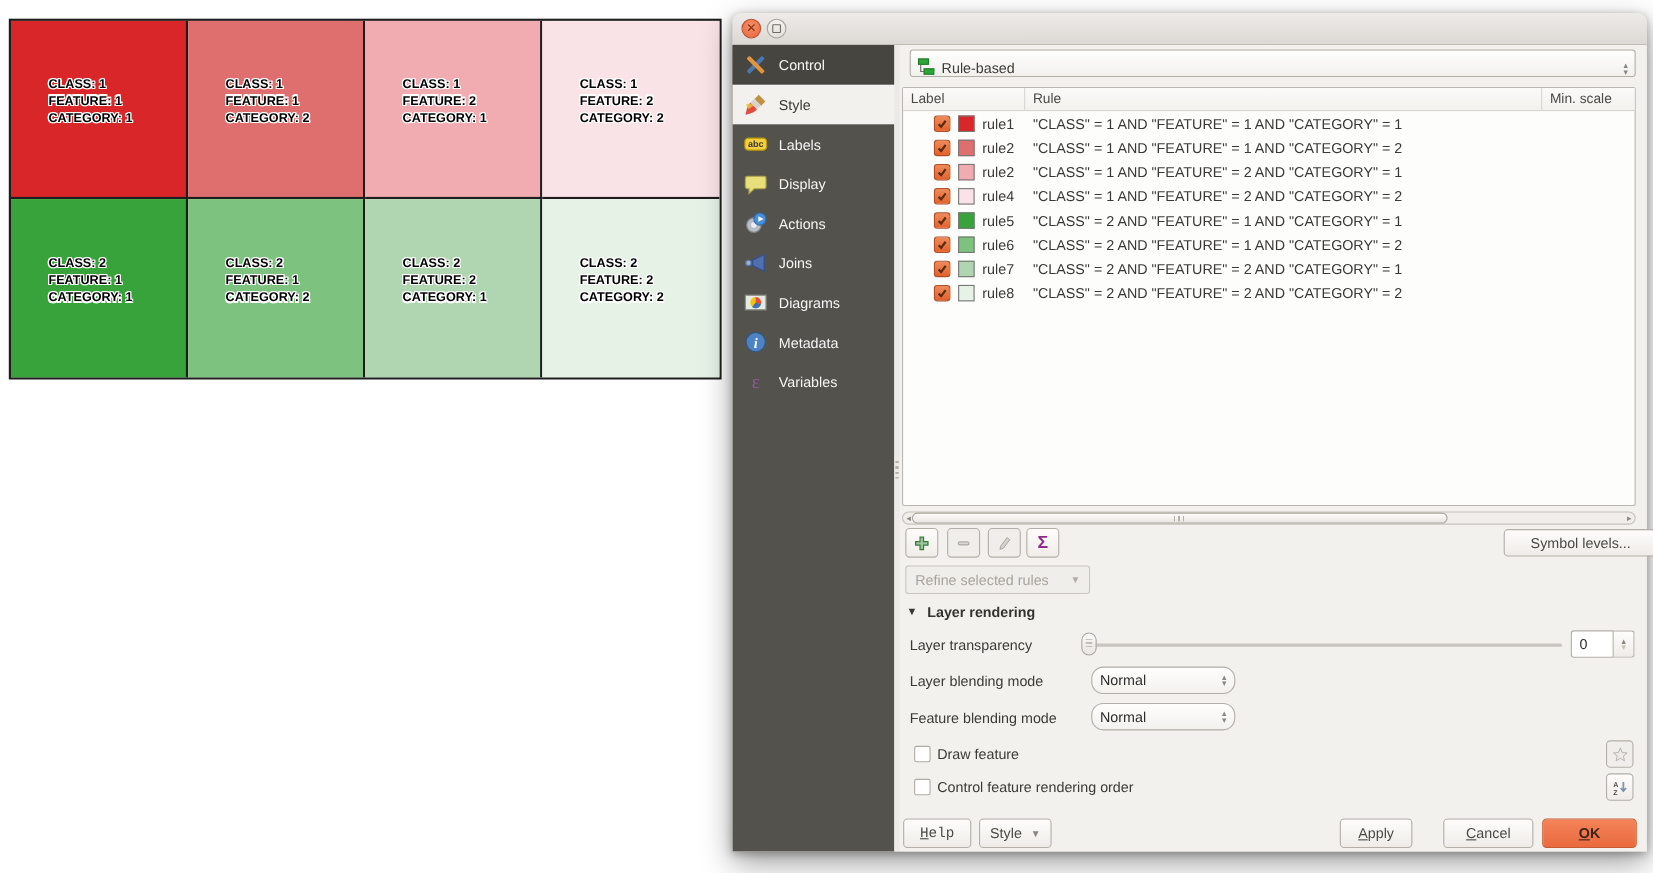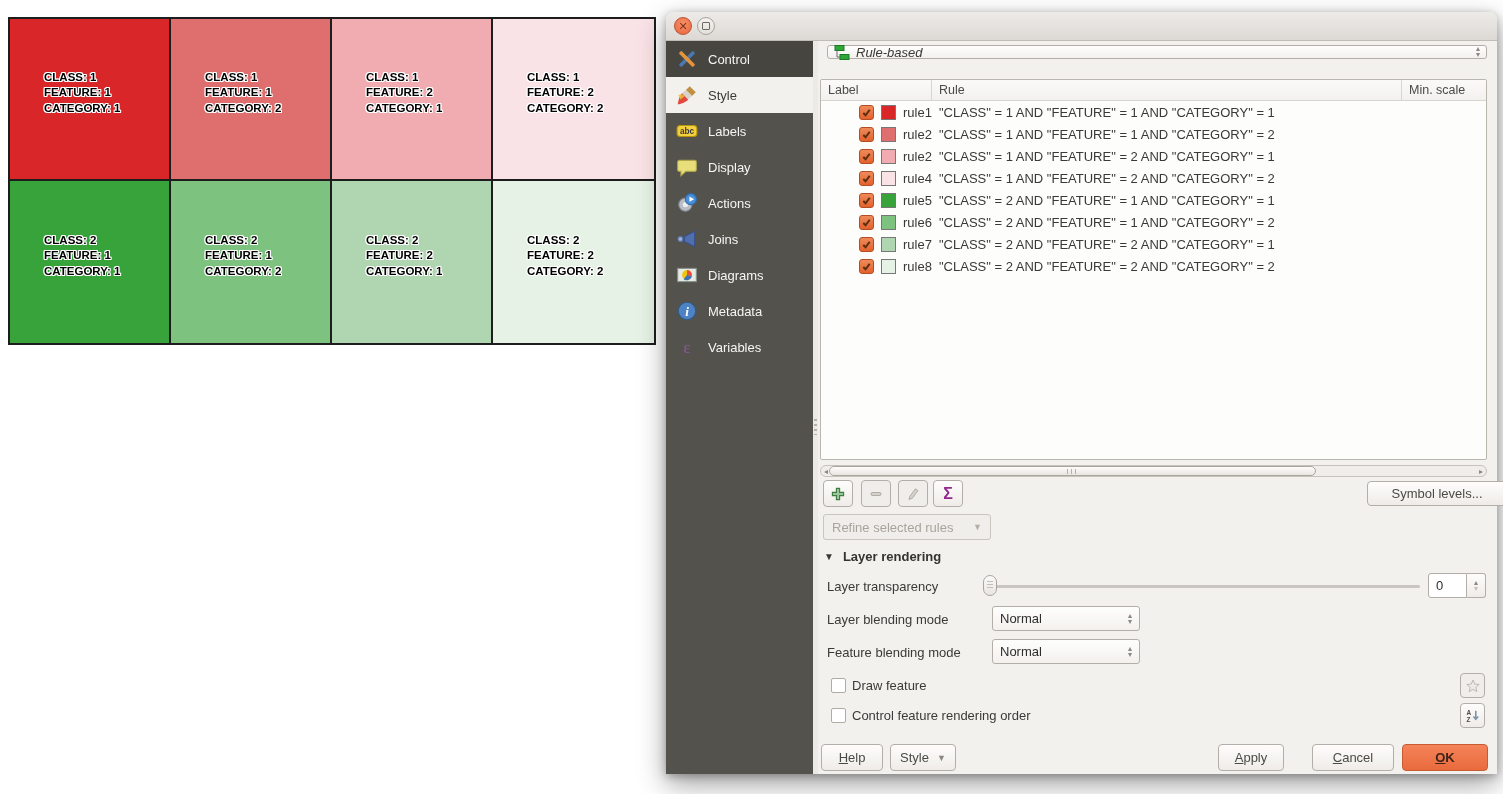--- a/index.html
+++ b/index.html
@@ -48,31 +48,31 @@
   
   #content{left:152px;top:29px;right:0;bottom:0;background:#f2f1ee;}
 
   .field{background:linear-gradient(#fefefd,#f3f1ee);border:1px solid #b3afa8;border-radius:3px;box-sizing:border-box;}
   .btn{background:linear-gradient(#fefdfc,#efece8);border:1px solid #b3afa8;border-radius:4px;box-sizing:border-box;
        display:flex;align-items:center;justify-content:center;font-size:13px;color:#4b4a45;}
   .btn.disabled{color:#a8a49d;background:#f0eeea;}
   .spins{display:flex;flex-direction:column;align-items:center;justify-content:center;line-height:6px;
          font-size:8px;color:#8a8781;}
 
-  #renderer-combo{left:9px;top:4px;width:660px;height:14px;display:flex;align-items:center;padding:0 6px;gap:5px;font-size:13px;color:#3b3a37;font-style:italic;}
+  #renderer-combo{left:9px;top:4px;width:660px;height:25px;display:flex;align-items:flex-end;padding:0 6px;gap:5px;font-size:13px;color:#3b3a37;}
   #renderer-combo .spins{margin-left:auto;}
 
   
   #rules-list{left:2px;top:38px;width:667px;height:381px;background:#fdfdfc;border:1px solid #b9b5af;border-radius:2px;box-sizing:border-box;}
   #rules-header{position:absolute;left:0;top:0;right:0;height:21px;background:linear-gradient(#fbfaf9,#f3f1ee);
                 border-bottom:1px solid #d8d5d0;display:flex;font-size:12.5px;color:#4b4a47;box-sizing:border-box;}
   .hcol{display:flex;align-items:center;padding-left:7px;box-sizing:border-box;}
   .hcol+.hcol{border-left:1px solid #d8d5d0;}
   #rules-rows{position:absolute;left:0;top:21px;right:0;bottom:0;}
-  .rule-row{position:relative;height:22px;display:flex;align-items:center;padding-left:38px;font-size:13px;color:#3a3936;}
+  .rule-row{position:relative;height:22px;display:flex;align-items:center;padding-left:28px;font-size:13px;color:#3a3936;}
   .rule-check{width:15px;height:15px;border-radius:3px;background:linear-gradient(#f08a5a,#e2622f);
               border:1px solid #b34d24;box-sizing:border-box;display:flex;align-items:center;justify-content:center;}
   .rule-swatch{width:15px;height:15px;border:1px solid #777;box-sizing:border-box;margin-left:7px;}
   .rule-label{margin-left:7px;}
   .rule-expr{position:absolute;left:118px;white-space:pre;}
 
   
   #hscroll{left:2px;top:424px;width:667px;height:12px;background:#f0eeea;border:1px solid #c6c2bc;border-radius:6px;box-sizing:border-box;}
   #hscroll .arrow{position:absolute;top:0;height:10px;display:flex;align-items:center;font-size:8px;color:#8a8781;}
   #hs-thumb{position:absolute;left:8px;top:0px;width:487px;height:10px;border-radius:5px;
@@ -92,21 +92,21 @@
   .form-label{font-size:13px;color:#3b3a37;}
   #slider-groove{left:172px;top:544px;width:430px;height:3px;background:#c9c5c0;border-radius:2px;}
   #slider-handle{left:165px;top:534px;width:14px;height:21px;border-radius:7px;
                  background:linear-gradient(#fbfafa,#e8e5e1);border:1px solid #aaa69f;box-sizing:border-box;}
   #slider-handle:after{content:"";position:absolute;left:3px;top:5px;width:6px;height:8px;
       background:repeating-linear-gradient(#c2beb8 0 1px,transparent 1px 3px);}
   .spinbox{left:610px;top:532px;width:58px;height:25px;display:flex;box-sizing:border-box;}
   .spinbox .val{flex:1;background:#fff;border:1px solid #b3afa8;border-radius:3px 0 0 3px;display:flex;align-items:center;padding-left:7px;font-size:13px;color:#2e2d2a;box-sizing:border-box;}
   .spinbox .arr{width:19px;background:linear-gradient(#fefdfc,#efece8);border:1px solid #b3afa8;border-left:none;border-radius:0 3px 3px 0;box-sizing:border-box;}
 
-  .blend-combo{width:148px;height:25px;display:flex;align-items:center;padding:0 7px;font-size:13px;color:#2e2d2a;box-sizing:border-box;}
+  .blend-combo{width:131px;height:25px;display:flex;align-items:center;padding:0 7px;font-size:13px;color:#2e2d2a;box-sizing:border-box;border-radius:11px;}
   .blend-combo .spins{margin-left:auto;}
 
   .checkbox{width:15px;height:15px;background:#fff;border:1px solid #b0aca5;border-radius:2px;box-sizing:border-box;}
   .side-btn{width:25px;height:25px;}
 
   .footer-btn{top:703px;height:27px;}
   .mn{display:block;}
   .mn::first-letter{text-decoration:underline;}
   #ok-btn{background:linear-gradient(#f5835a,#e96a3d);border:1px solid #c75c34;color:#3e2317;font-weight:bold;}
 </style>
@@ -437,21 +437,21 @@
     <div class="abs checkbox" style="left:13px;top:667px;"></div>
     <div class="abs form-label" style="left:34px;top:667px;">Control feature rendering order</div>
     <div class="abs btn side-btn" style="left:642px;top:662px;">
       <svg width="16" height="16" viewBox="0 0 20 20">
           <text x="2" y="9" font-size="8" font-weight="bold" fill="#4a4945" font-family="Liberation Sans,sans-serif">A</text>
           <text x="2" y="18" font-size="8" font-weight="bold" fill="#4a4945" font-family="Liberation Sans,sans-serif">Z</text>
           <path d="M13.5 3.5 v10 M10.5 10.5 L13.5 14 16.5 10.5" stroke="#7d94ad" stroke-width="2" fill="none"></path>
         </svg>
     </div>
 
-    <div class="abs btn footer-btn" style="left:3px;width:62px;">
+    <div class="abs btn footer-btn" style="left:3px;width:62px;font-family:Liberation Mono, monospace;">
         <span class="mn">Help</span>
       </div>
     <div class="abs btn footer-btn" style="left:72px;width:66px;gap:8px;">
       <span>Style</span>
         <span style="font-size:9px;color:#8a8781;">▼</span>
     </div>
     <div class="abs btn footer-btn" style="left:400px;width:66px;">
         <span class="mn">Apply</span>
       </div>
     <div class="abs btn footer-btn" style="left:494px;width:82px;">

